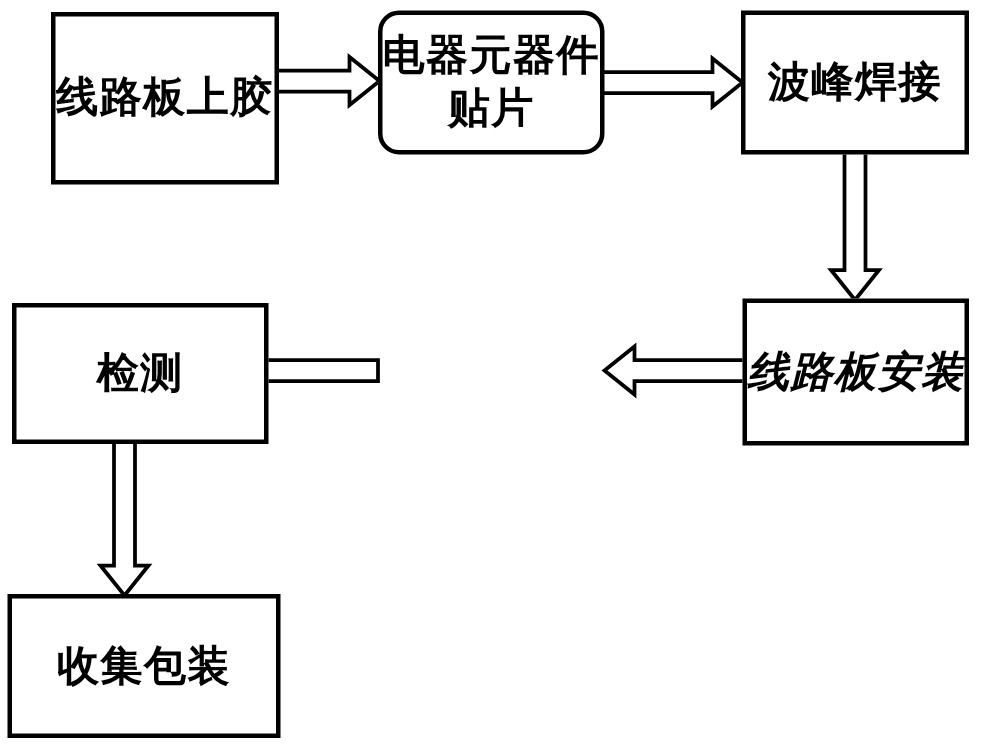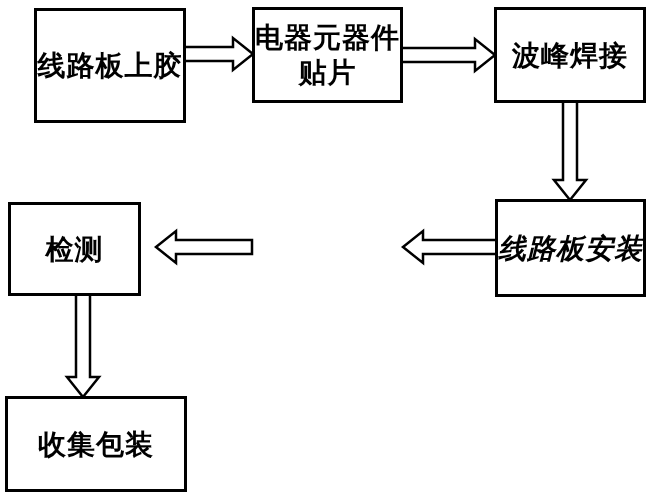--- a/index.html
+++ b/index.html
@@ -38,25 +38,25 @@
     align-items: center;
     justify-content: center;
     text-align: center;
     font-size: 28px;
     font-weight: bold;
     color: #000000;
     line-height: 1.25;
     letter-spacing: 1px;
   }
   .node-1 { left: 20px;   top: 8px;   width: 152px; height: 115px; margin-left: 14px; }
-  .node-2 { left: 252px; top: 7px;   width: 151px; height: 96px; }
+  .node-2 { left: 252px; top: 7px;   width: 151px; height: 96px; border-radius: 14px; }
   .node-3 { left: 494px; top: 7px;   width: 152px; height: 96px; }
   .node-4 { left: 495px; top: 199px; width: 151px; height: 98px; font-style: italic; }
   .node-5 { left: 250px; top: 202px; width: 152px; height: 95px; }
-  .node-6 { left: 8px;   top: 202px; width: 133px; height: 94px; }
+  .node-6 { left: 8px;   top: 202px; width: 171px; height: 94px; }
   .node-7 { left: 5px;   top: 396px; width: 182px; height: 96px; }
 </style>
 </head>
 <body>
 
 <div class="canvas">
 
   <svg class="arrow-layer" viewBox="0 0 654 500" xmlns="http://www.w3.org/2000/svg">
     <polygon points="158,47 233,47 233,38 253,54 233,70 233,61 158,61"></polygon>
     <polygon points="401,48 475,48 475,39 495,55 475,71 475,62 401,62"></polygon>

